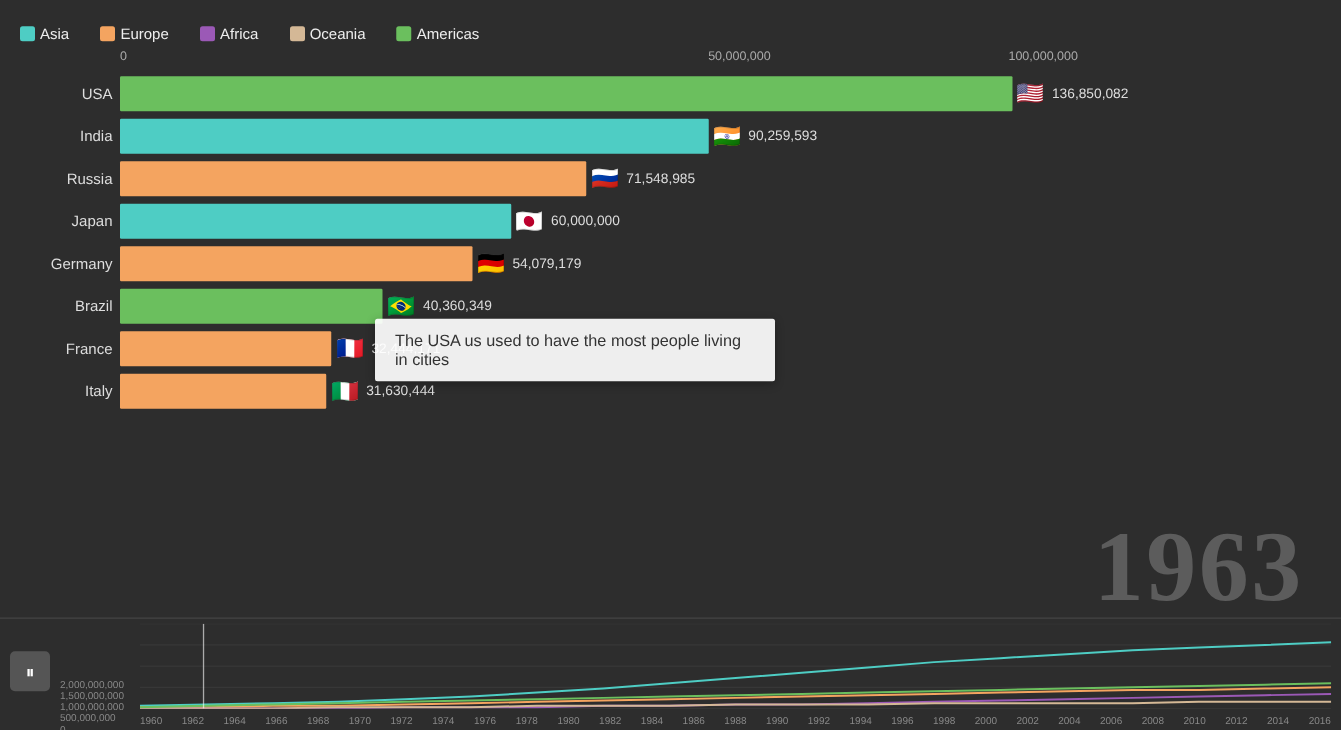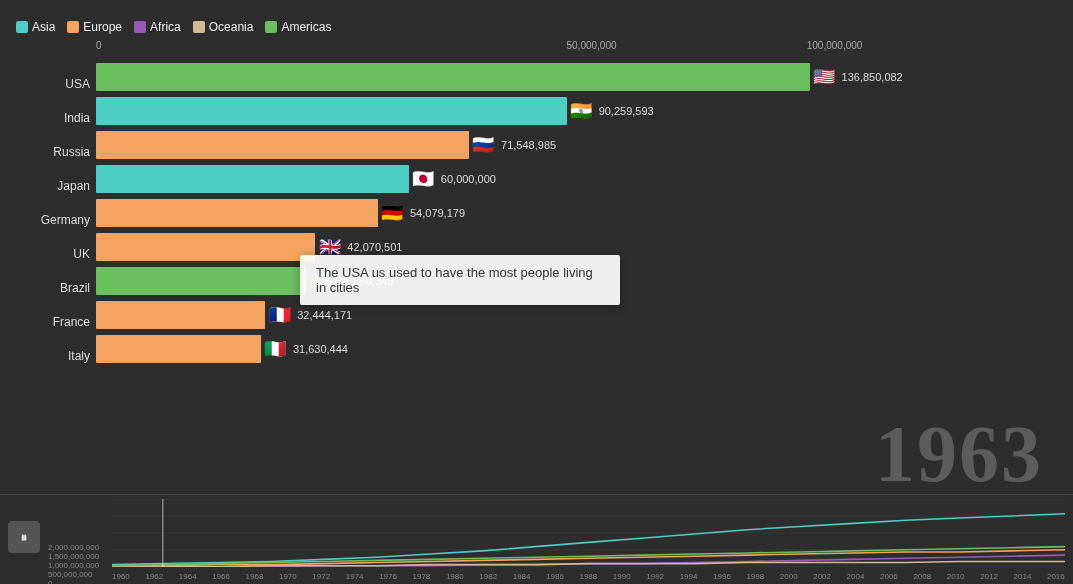--- a/index.html
+++ b/index.html
@@ -22,21 +22,21 @@
       color: #fff;
     }
     .header p {
       font-size: 13px;
       color: #ccc;
     }
 
     .legend {
       display: flex;
       align-items: center;
-      gap: 12px;
+      gap: 25px;
       padding: 4px 16px 2px;
       flex-wrap: nowrap;
     }
     .legend-item {
       display: flex;
       align-items: center;
       gap: 4px;
       font-size: 12px;
       color: #eee;
       cursor: pointer;
@@ -65,21 +65,21 @@
       position: absolute;
     }
 
     .bars-container {
       margin-left: 80px;
       position: relative;
     }
 
     .bar-row {
       display: flex;
-      align-items: flex-end;
+      align-items: center;
       height: 33px;
       margin-bottom: 1px;
       position: relative;
     }
     .bar-label {
       position: absolute;
       left: -82px;
       width: 76px;
       text-align: right;
       font-size: 12px;
@@ -277,27 +277,20 @@
         <div class="bar" style="background: rgb(78, 205, 196); width: 312.857px;">
           <span class="bar-flag">🇯🇵</span>
           <span class="bar-value">60,000,000</span>
         </div>
       </div>
       <div class="bar-row">
         <span class="bar-label">Germany</span>
         <div class="bar" style="background: rgb(244, 164, 96); width: 281.984px;">
           <span class="bar-flag">🇩🇪</span>
           <span class="bar-value">54,079,179</span>
-        </div>
-      </div>
-      <div class="bar-row">
-        <span class="bar-label">UK</span>
-        <div class="bar" style="background: rgb(244, 164, 96); width: 219.368px;">
-          <span class="bar-flag">🇬🇧</span>
-          <span class="bar-value">42,070,501</span>
         </div>
       </div>
       <div class="bar-row">
         <span class="bar-label">Brazil</span>
         <div class="bar" style="background: rgb(107, 191, 94); width: 210.45px;">
           <span class="bar-flag">🇧🇷</span>
           <span class="bar-value">40,360,349</span>
         </div>
       </div>
       <div class="bar-row">

